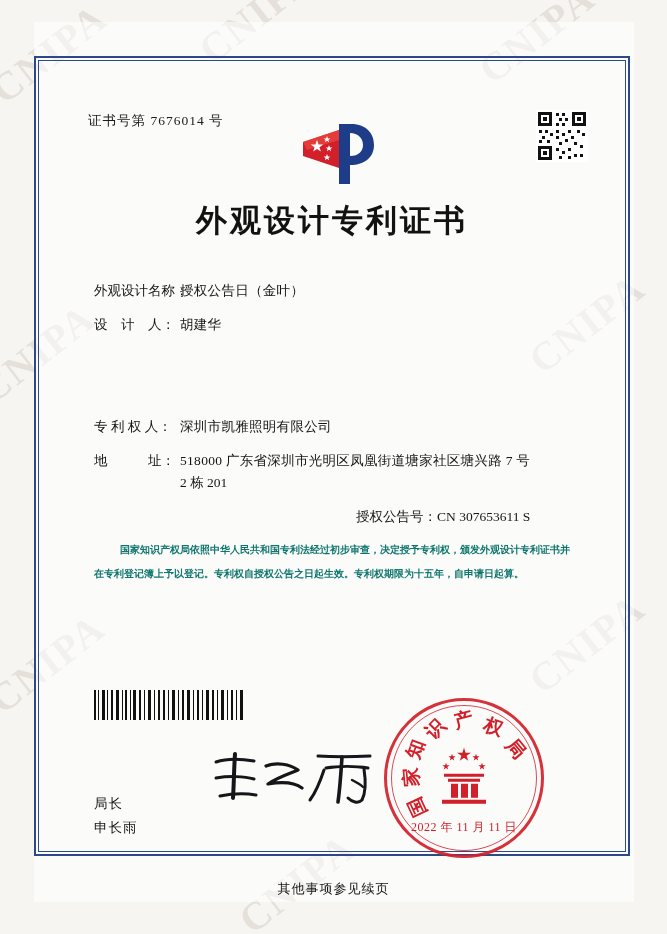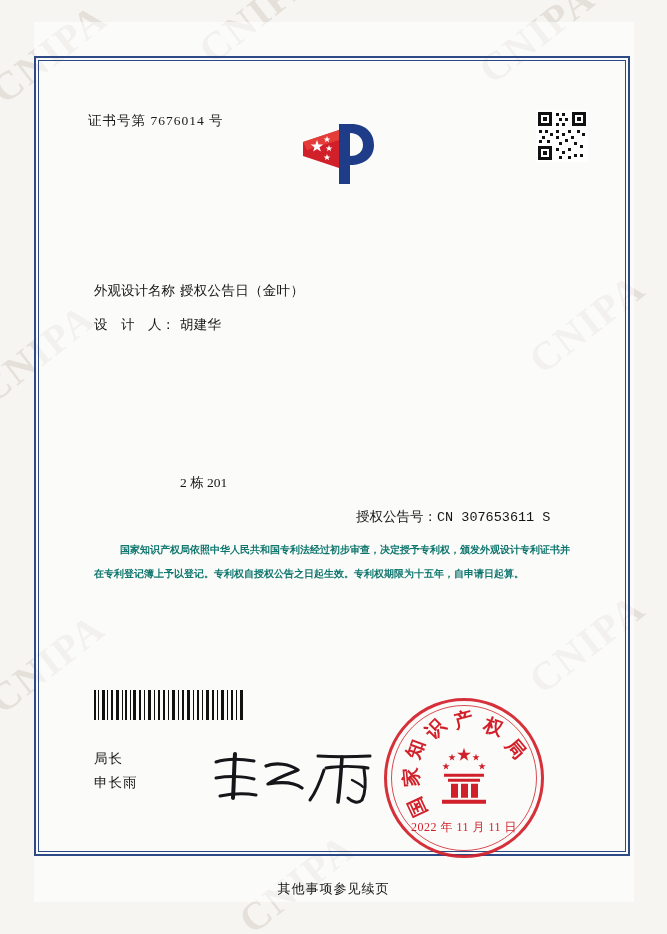--- a/index.html
+++ b/index.html
@@ -136,21 +136,20 @@
     left: 142px;
     font-size: 13.5px;
     color: #151515;
   }
   .pub-right {
     position: absolute;
     left: 318px;
     font-size: 13.5px;
     color: #151515;
     white-space: nowrap;
-    font-family: Liberation Mono, monospace;
   }
 
   
   .para {
     position: absolute;
     left: 56px;
     width: 476px;
     font-size: 10px;
     line-height: 24px;
     color: #0f766e;
@@ -174,20 +173,21 @@
     background: #111;
   }
 
   
   .director {
     position: absolute;
     left: 56px;
     font-size: 13.5px;
     color: #151515;
     letter-spacing: 1px;
+    margin-top: 45px;
   }
   #signature {
     position: absolute;
     left: 168px;
     top: 688px;
     width: 200px;
     height: 60px;
   }
 
   
@@ -344,32 +344,39 @@
 
       <g fill="#ffffff">
         <polygon points="40,20 41.6,24.4 46.2,24.4 42.5,27.2 43.9,31.6 40,28.9 36.1,31.6 37.5,27.2 33.8,24.4 38.4,24.4"></polygon>
         <polygon points="50,16 50.9,18.4 53.4,18.4 51.4,19.9 52.1,22.3 50,20.8 47.9,22.3 48.6,19.9 46.6,18.4 49.1,18.4"></polygon>
         <polygon points="52,25 52.9,27.4 55.4,27.4 53.4,28.9 54.1,31.3 52,29.8 49.9,31.3 50.6,28.9 48.6,27.4 51.1,27.4"></polygon>
         <polygon points="50,34 50.9,36.4 53.4,36.4 51.4,37.9 52.1,40.3 50,38.8 47.9,40.3 48.6,37.9 46.6,36.4 49.1,36.4"></polygon>
       </g>
     </svg>
   </div>
 
+  <div id="title">外观设计专利证书</div>
 
   <div class="field" style="top:222px">
     <span class="lbl">外观设计名称：</span><span class="val">授权公告日（金叶）</span>
   </div>
 
   <div class="field" style="top:256px">
     <span class="lbl">设　计　人：</span><span class="val">胡建华</span>
   </div>
 
 
 
-
+  <div class="field" style="top:358px">
+    <span class="lbl">专 利 权 人：</span><span class="val">深圳市凯雅照明有限公司</span>
+  </div>
+
+  <div class="field" style="top:392px">
+    <span class="lbl">地　　　址：</span><span class="val">518000  广东省深圳市光明区凤凰街道塘家社区塘兴路 7 号</span>
+  </div>
   <div class="addr-line2" style="top:414px">2 栋 201</div>
 
   <div class="pub-right" style="top:448px">
     <span>授权公告号：</span><span class="val">CN 307653611 S</span>
   </div>
 
   <div class="para" style="top:478px">国家知识产权局依照中华人民共和国专利法经过初步审查，决定授予专利权，颁发外观设计专利证书并在专利登记簿上予以登记。专利权自授权公告之日起生效。专利权期限为十五年，自申请日起算。</div>
 
   <div id="barcode">
     <i style="left:0px;   width:2px"></i>

